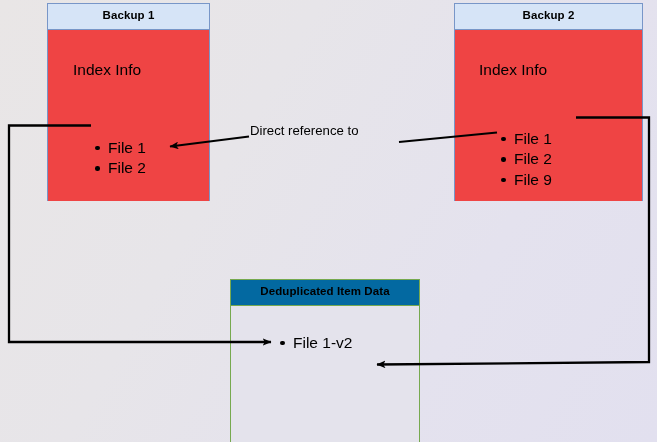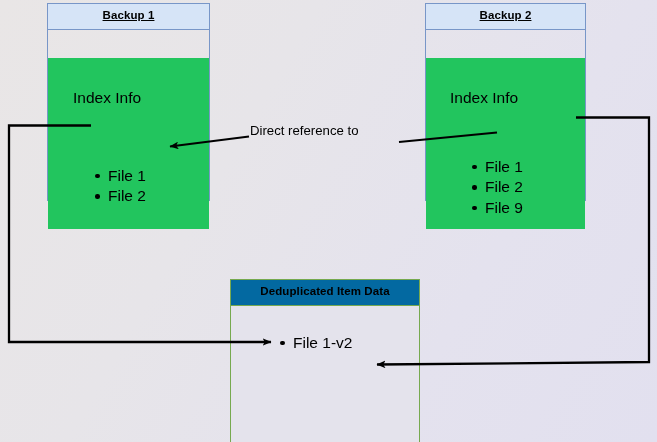--- a/index.html
+++ b/index.html
@@ -48,25 +48,23 @@
     position: relative;
   }
   
   .box.blue {
     border: 1.5px solid #7896c8;
     background: transparent;
   }
   .box.blue .hdr {
     background: #d6e4f7;
     border-bottom: 1.5px solid #7896c8;
-    text-decoration: underline;
   }
   .box.blue .body {
-    background: #22c55e;
-    margin-top: 28px;
+    background: #ef4444;
   }
   
   .box.green {
     border: 1.5px solid #76a94f;
     background: transparent;
   }
   .box.green .hdr {
     background: #0369a1;
     border-bottom: 1.5px solid #76a94f;
   }
@@ -125,21 +123,21 @@
     <div class="hdr">Backup 1</div>
     <div class="body" style="height:171px;">
       <div class="index-label" style="left:25px; top:31px;">Index Info</div>
       <ul class="filelist" style="left:47px; top:108px;">
         <li>File 1</li>
         <li>File 2</li>
       </ul>
     </div>
   </div>
 
-  <div class="box blue" style="left:425px; top:3px; width:161px; height:198px;">
+  <div class="box blue" style="left:454px; top:3px; width:189px; height:198px;">
     <div class="hdr">Backup 2</div>
     <div class="body" style="height:171px;">
       <div class="index-label" style="left:24px; top:31px;">Index Info</div>
       <ul class="filelist" style="left:46px; top:99px;">
         <li>File 1</li>
         <li>File 2</li>
         <li>File 9</li>
       </ul>
     </div>
   </div>

